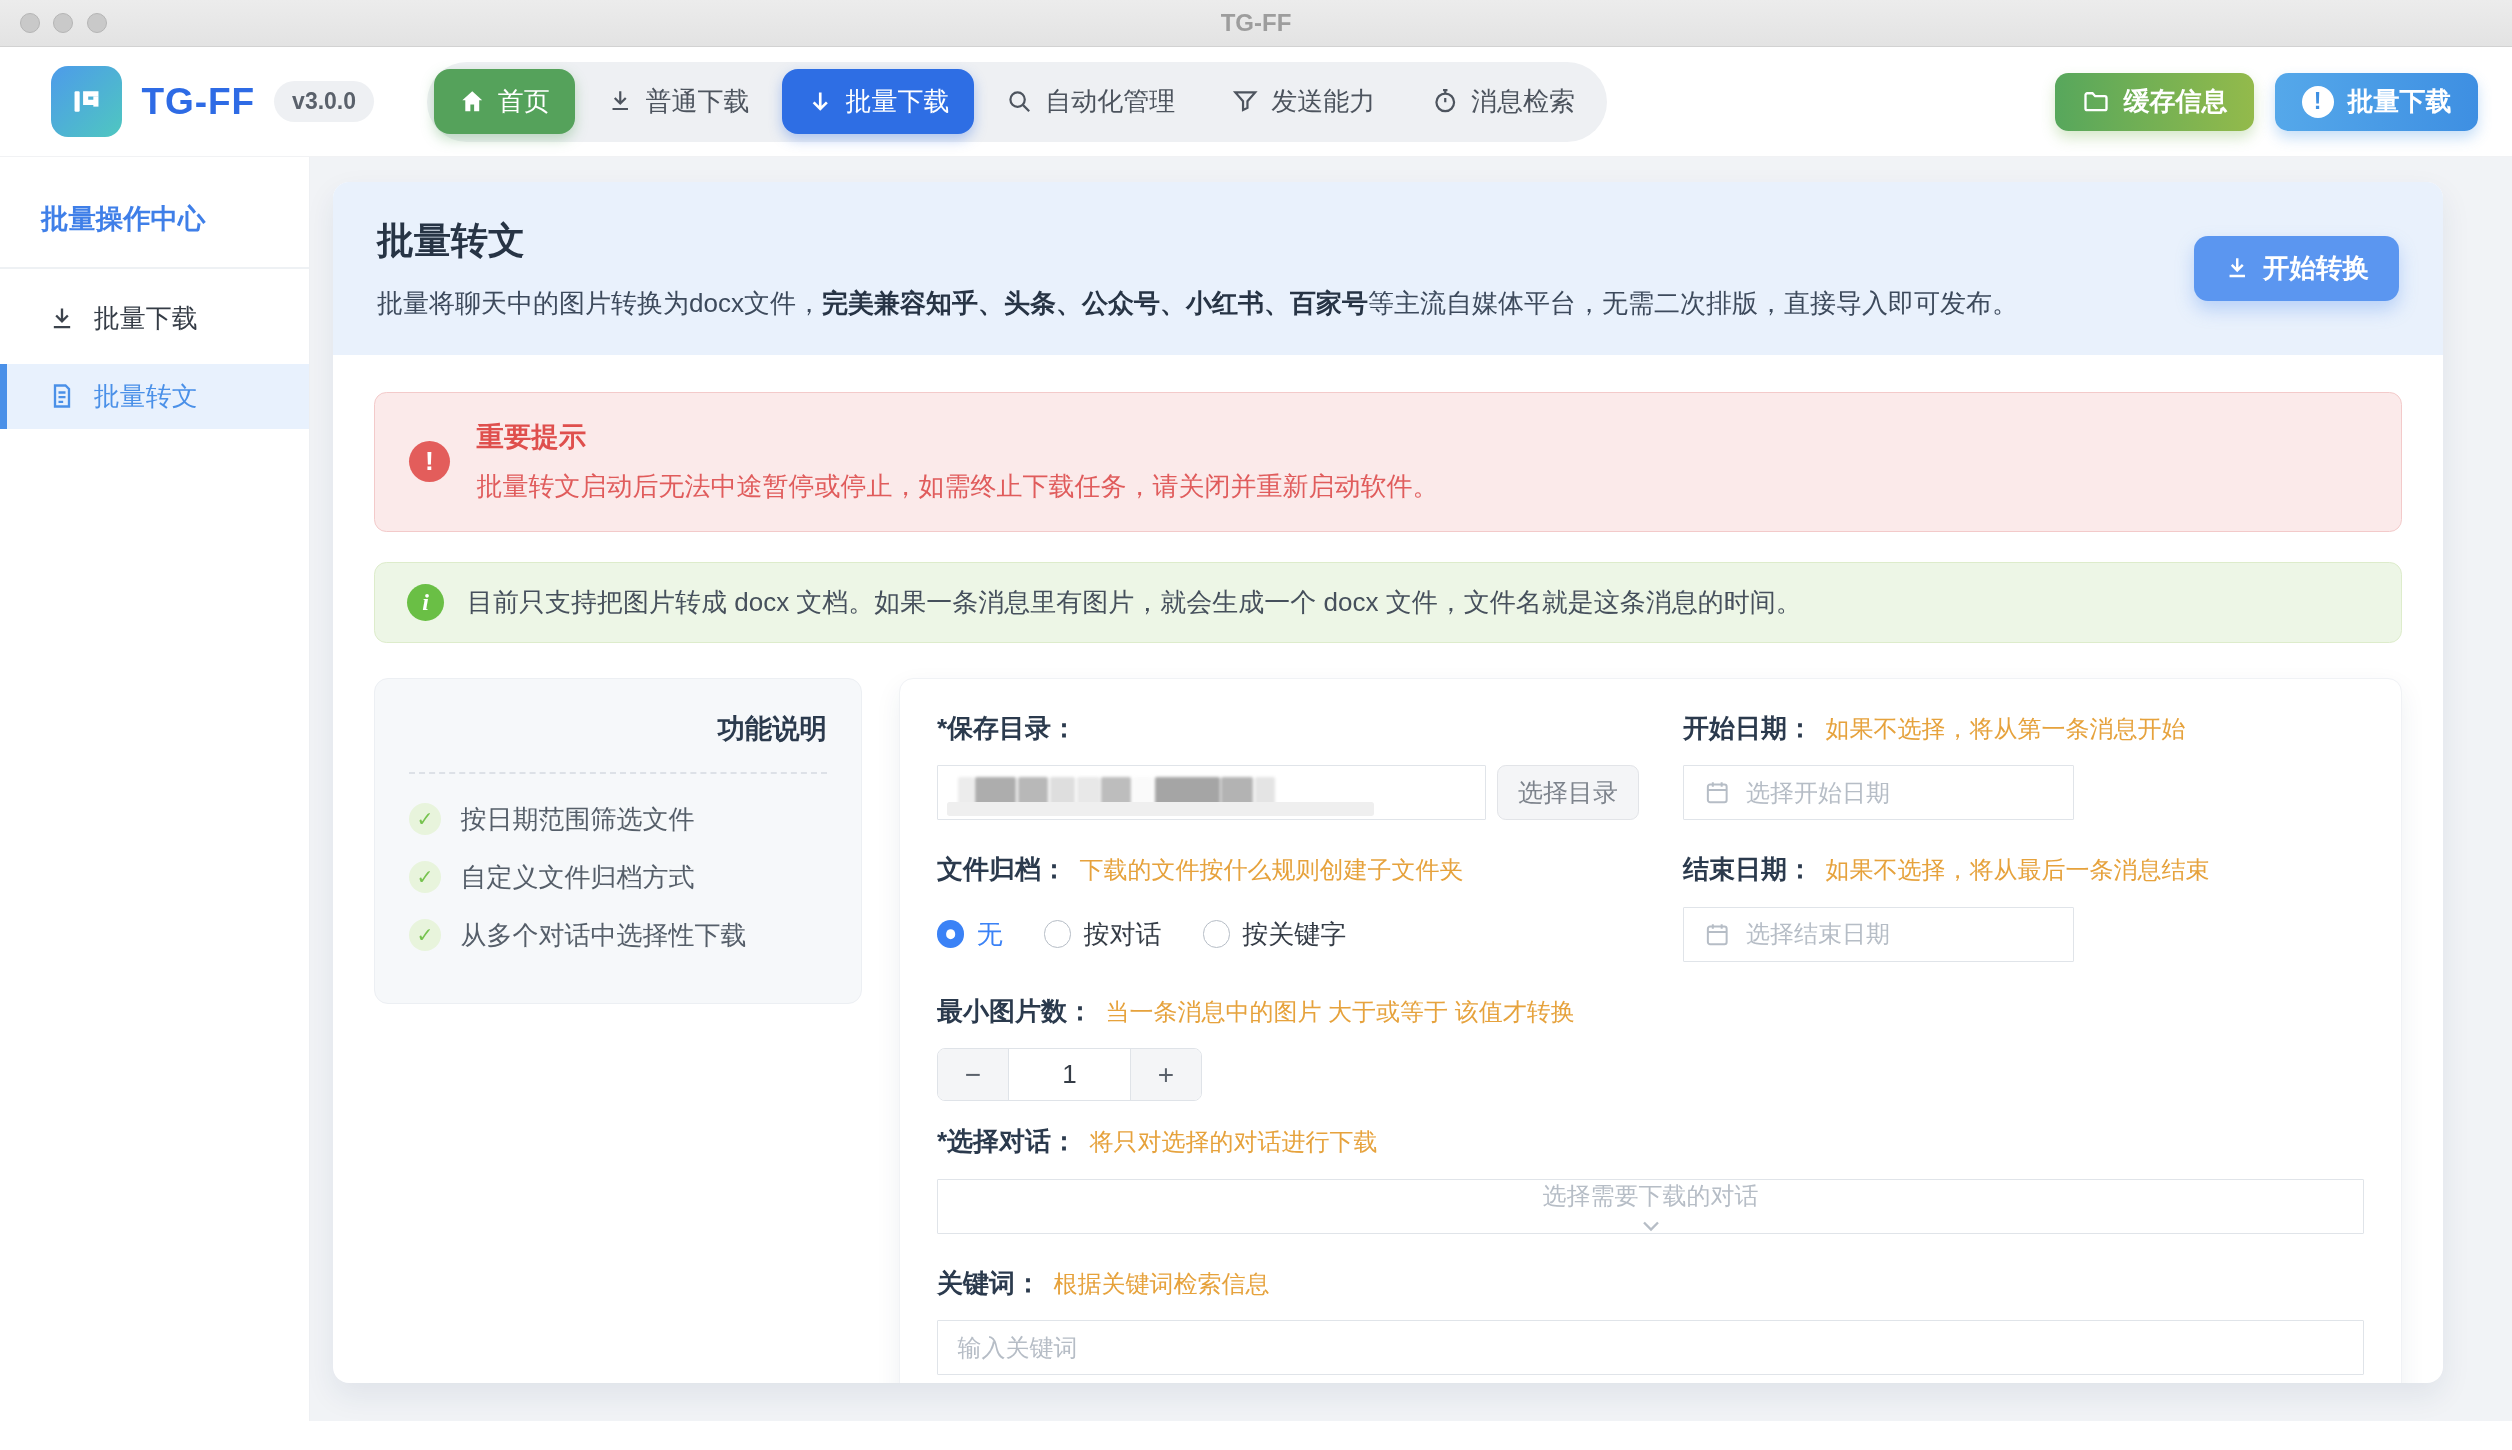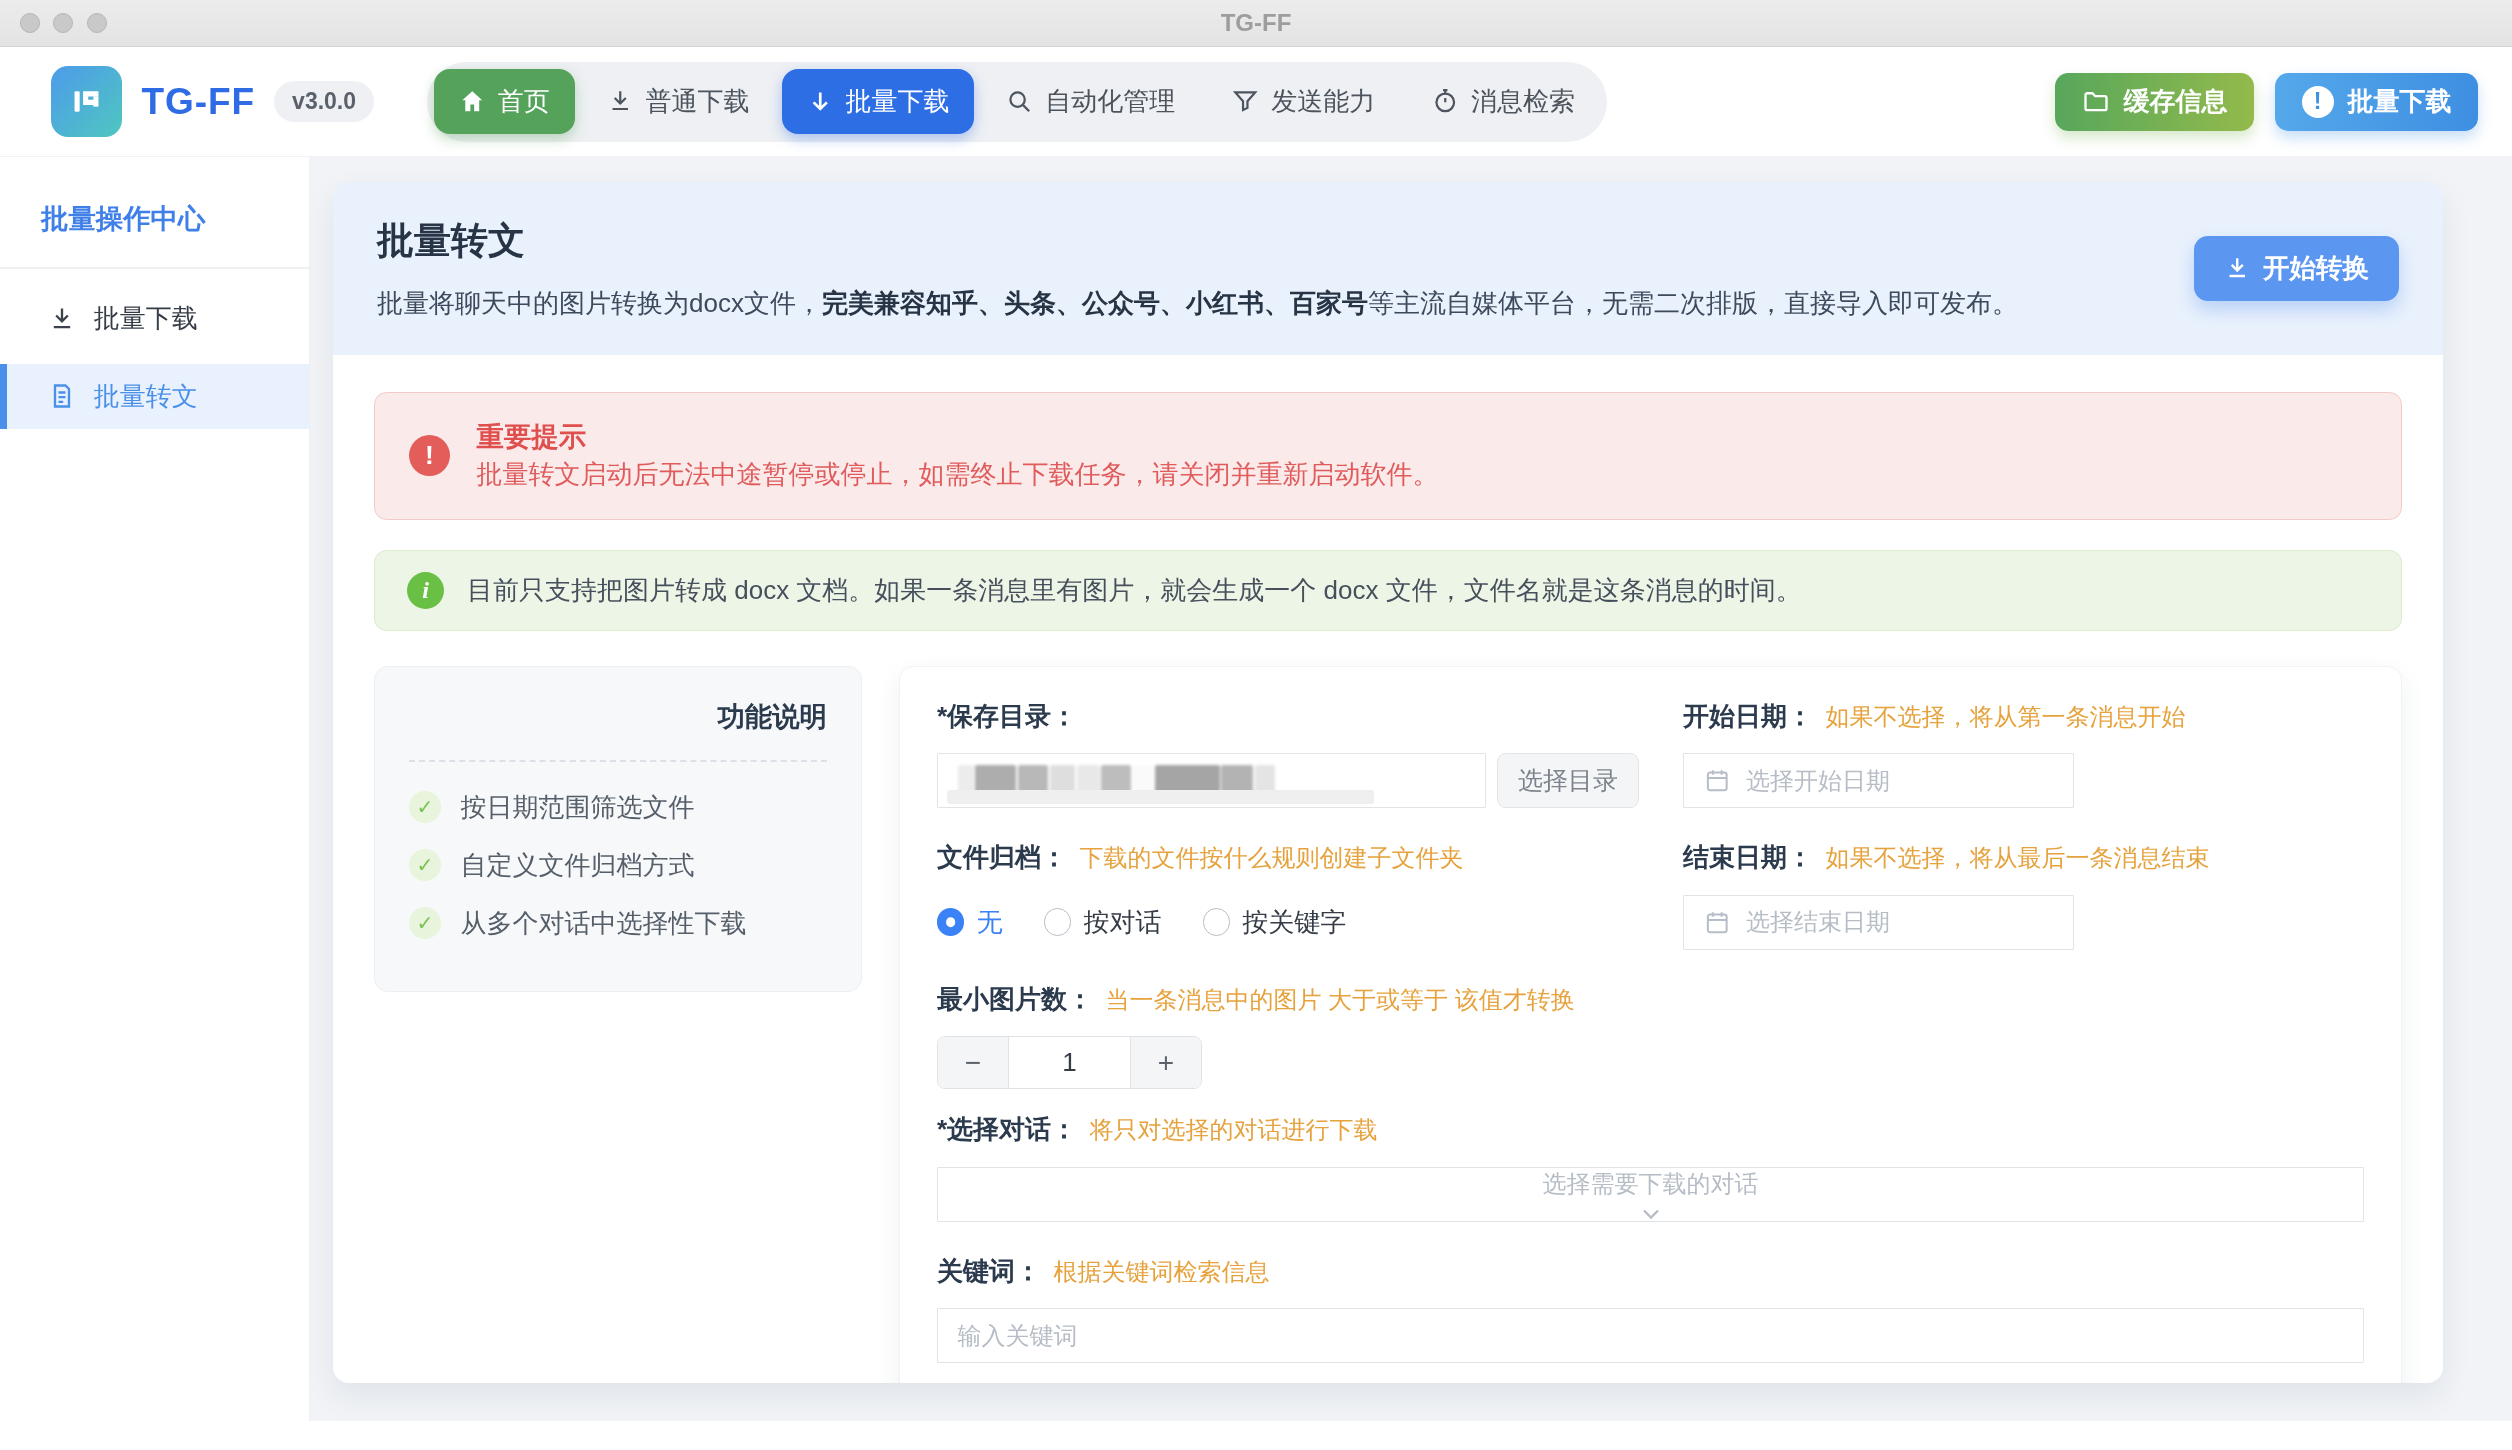--- a/index.html
+++ b/index.html
@@ -65,21 +65,21 @@
   .start-btn svg { width: 26.5px; height: 26.5px; }
 
   .card-body { padding: 37px 41px; }
 
   
   .alert-danger { background: #fbeaea; border: 1.8px solid #f3caca; border-radius: 12.4px;
     padding: 26.5px 34px; display: flex; align-items: center; gap: 26.5px; }
   .danger-icon { width: 41px; height: 41px; border-radius: 50%; background: #e35d5b; color: #fff;
     font-weight: 800; font-size: 26.5px; display: flex; align-items: center; justify-content: center; flex: 0 0 auto; }
   .alert-danger-title { color: #df4f4d; font-size: 27.4px; font-weight: 800; }
-  .alert-danger-text { color: #e05c5c; font-size: 26px; margin-top: 2px; }
+  .alert-danger-text { color: #e05c5c; font-size: 26px; margin-top: 14px; }
   .alert-info { margin-top: 30px; background: #edf6e6; border: 1.8px solid #ddeccb; border-radius: 12.4px;
     padding: 21px 32px; display: flex; align-items: center; gap: 23px; }
   .info-icon { width: 37px; height: 37px; border-radius: 50%; background: #6abf45; color: #fff;
     font-weight: 800; font-size: 24px; font-style: italic; display: flex; align-items: center;
     justify-content: center; flex: 0 0 auto; font-family: "Liberation Serif", serif; }
   .alert-info-text { color: #46505c; font-size: 26px; }
 
   
   .panel-row { margin-top: 35px; display: flex; gap: 37px; align-items: flex-start; }
   .features { width: 488px; flex: 0 0 auto; background: #f6f8fa; border: 1.8px solid #eceff3;

